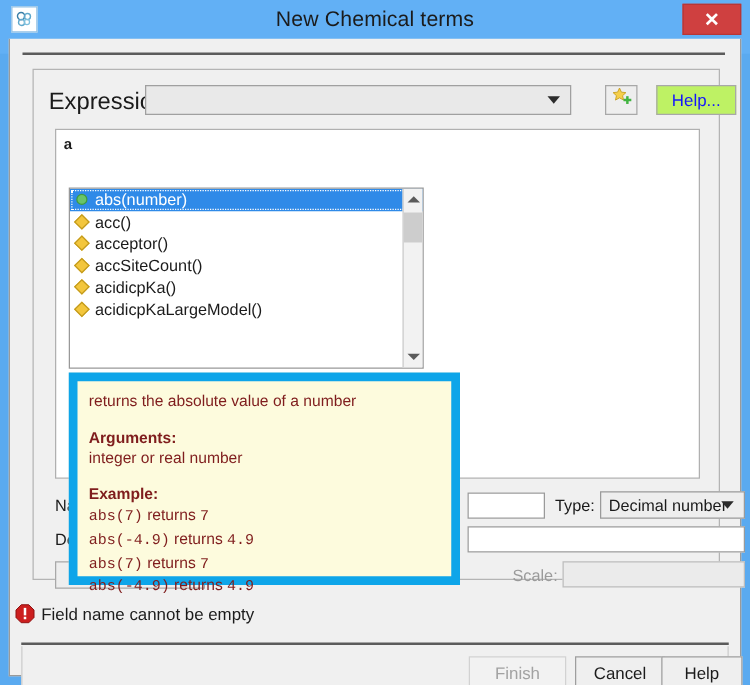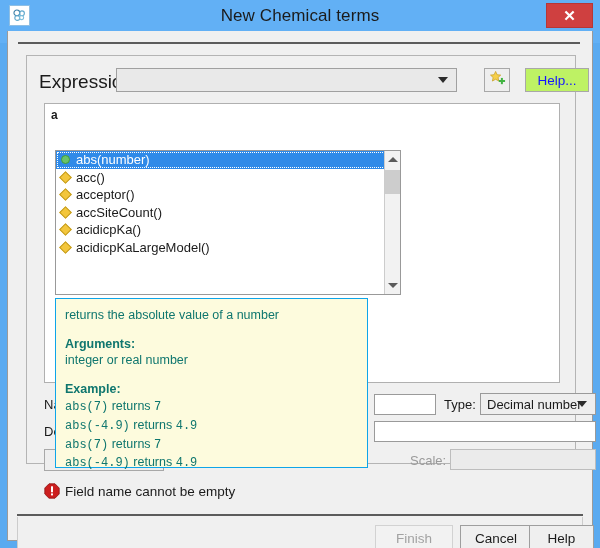--- a/index.html
+++ b/index.html
@@ -187,21 +187,21 @@
   .ac-popup {
     position: absolute;
     left: 47px; top: 119px;
     width: 313px;
     height: 318px;
     z-index: 40;
   }
   .ac-list {
     position: absolute;
     left: 0; top: 0;
-    width: 346px;
+    width: 284px;
     height: 145px;
     background: #ffffff;
     border: 1px solid #999999;
     box-sizing: border-box;
     overflow: hidden;
   }
   .ac-item {
     position: relative;
     height: 17.5px;
     display: flex;
@@ -277,25 +277,25 @@
     cursor: pointer;
   }
 
   
   .ac-doc {
     position: absolute;
     left: 0; top: 148px;
     width: 313px;
     height: 170px;
     background: #fdfbdd;
-    border: 1px solid #0ea5e9;
+    border: 7px solid #0ea5e9;
     box-sizing: border-box;
     padding: 8px 9px;
     font-size: 12.5px;
-    color: #0f766e;
+    color: #7f1d1d;
     line-height: 1.32;
   }
   .ac-doc .sect {
     font-weight: bold;
     margin-top: 12px;
   }
   .ac-doc .plain { margin-top: 0; }
   .ac-doc .mono {
     font-family: "Liberation Mono", monospace;
     font-size: 12px;
@@ -355,21 +355,21 @@
     align-items: center;
     justify-content: center;
     font-size: 13px;
     color: #1b1b1b;
     cursor: pointer;
   }
 
   
   .error-row {
     position: absolute;
-    left: 36px; top: 452px;
+    left: 4px; top: 452px;
     display: flex;
     align-items: flex-end;
   }
   .error-icon {
     width: 16px; height: 16px;
     margin-right: 5px;
     flex: none;
   }
   .error-text {
     font-size: 13.5px;

